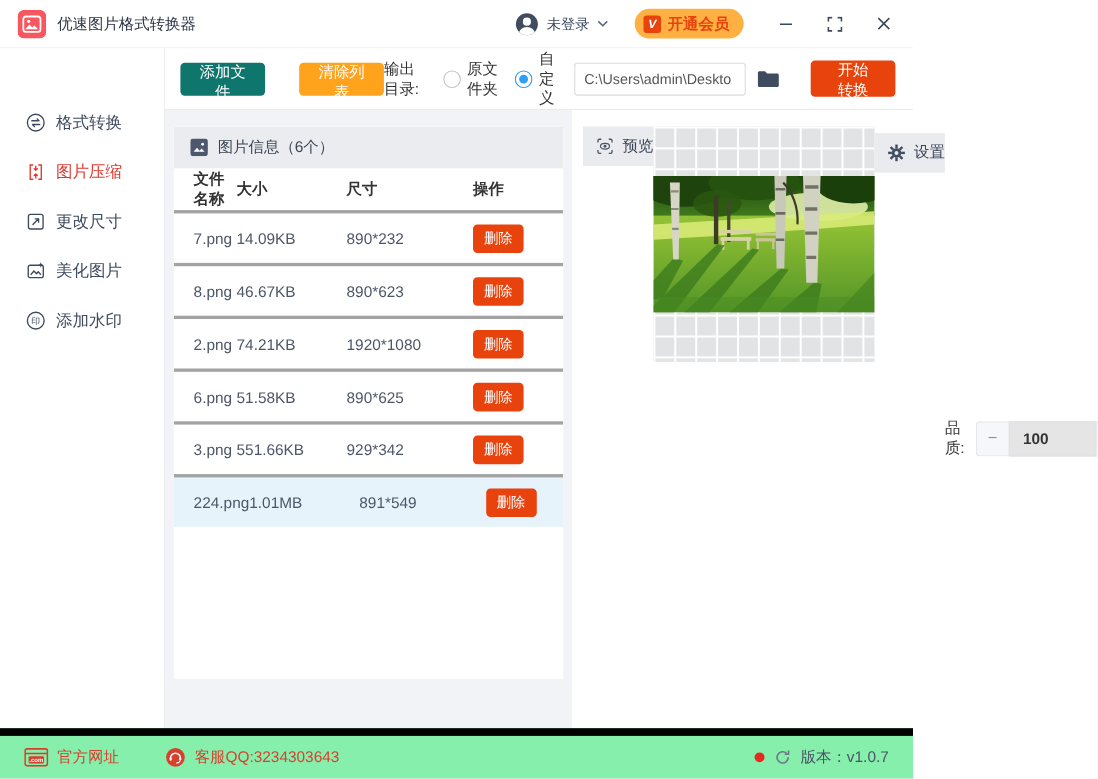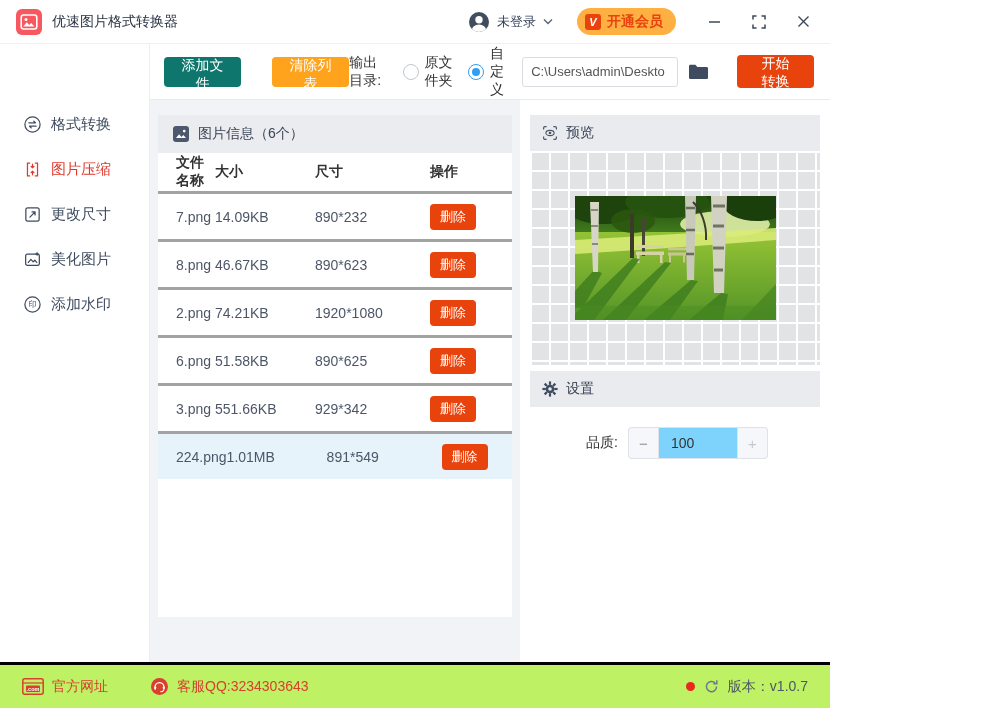--- a/index.html
+++ b/index.html
@@ -22,21 +22,21 @@
   .login-text { font-size:13px; color:#38445a; }
   .vip-pill { height:27px; border-radius:14px; background:#ffb042; padding:0 13px 0 8px; display:flex; align-items:center; gap:6px; margin-left:24px; cursor:pointer; border:none; }
   .vip-badge { width:16px; height:16px; background:#e8420d; border-radius:3px; color:#fff; font-size:11px; font-weight:bold; display:flex; align-items:center; justify-content:center; font-style:italic; }
   .vip-label { color:#e8430e; font-size:14px; font-weight:bold; }
   .win-btns { display:flex; align-items:center; gap:27px; margin-left:30px; }
   .win-btn { background:none; border:none; cursor:pointer; display:flex; align-items:center; padding:2px; }
 
   
   .middle { flex:1 1 auto; display:flex; min-height:0; }
   .sidebar { width:150px; flex:0 0 auto; background:#fff; border-right:1px solid #eceef2; padding-top:58px; }
-  .side-item { height:45px; display:flex; align-items:center; padding-left:23px; gap:9px; color:#3e4b5e; font-size:15px; cursor:pointer; }
+  .side-item { height:45px; display:flex; padding-left:23px; gap:9px; color:#3e4b5e; font-size:15px; cursor:pointer; }
   .side-item.active { color:#e0382d; }
   .side-icon { width:19px; height:19px; flex:0 0 auto; }
 
   .right-col { flex:1 1 auto; display:flex; flex-direction:column; min-width:0; }
 
   
   .toolbar { height:56px; flex:0 0 auto; display:flex; align-items:center; background:#fff; border-bottom:1px solid #e8eaee; padding:0 16px 0 14px; }
   .btn { border:none; border-radius:4px; color:#fff; font-size:14px; height:30px; padding:0 15px; cursor:pointer; font-family:inherit; }
   .btn-add { background:#0f766e; }
   .btn-clear { background:#ffa21c; margin-left:31px; }
@@ -55,41 +55,41 @@
   .content { flex:1 1 auto; display:flex; background:#f2f3f6; min-height:0; }
   .main-area { flex:1 1 auto; padding:15px 8px 0 8px; min-width:0; }
   .card { background:#fff; height:502px; display:flex; flex-direction:column; overflow:hidden; }
   .card-header { height:38px; flex:0 0 auto; background:#ebecef; display:flex; align-items:center; gap:9px; padding-left:15px; font-size:14px; color:#3a4456; }
   .thead { display:grid; grid-template-columns:1fr 100px 115px 82px; padding-left:18px; height:38px; align-items:center; font-size:14px; font-weight:bold; color:#333; flex:0 0 auto; }
   .trow { display:grid; grid-template-columns:1fr 100px 115px 82px; padding-left:18px; height:48px; align-items:center; font-size:14px; color:#4d5668; border-top:3px solid #a3a3a3; cursor:default; }
   .trow.selected { background:#e7f3fb; }
   .del-btn { width:46px; height:26px; background:#e8420d; color:#fff; border:none; border-radius:4px; font-size:13px; cursor:pointer; font-family:inherit; }
 
   
-  .right-panel { width:310px; flex:0 0 auto; background:#fff; padding:15px 10px 0 10px; display:flex; flex-direction:column; }
+  .right-panel { width:310px; flex:0 0 auto; background:#fff; padding:15px 10px 0 10px; display:flex; flex-direction:row; }
   .panel-header { height:36px; flex:0 0 auto; background:#eaebee; display:flex; align-items:center; gap:8px; padding-left:12px; font-size:14px; color:#3a4456; }
   .checker { height:214px; flex:0 0 auto;
     background-color:#e2e3e5;
     background-image:
       linear-gradient(90deg,#fff 0 2px, transparent 2px),
       linear-gradient(#fff 0 2px, transparent 2px);
     background-size:19px 19px;
     display:flex; align-items:center; justify-content:center; }
   .preview-img { width:201px; height:124px; display:block; }
   .settings-header { margin-top:6px; }
   .quality-row { margin-top:20px; display:flex; align-items:center; justify-content:flex-end; padding-right:52px; }
   .quality-label { font-size:14px; color:#333; margin-right:10px; }
   .stepper { display:flex; height:32px; }
   .step-btn { width:30px; background:#f5f7fa; border:1px solid #dfe2e8; color:#8a919d; font-size:15px; cursor:pointer; font-family:inherit; }
   .step-minus { border-radius:4px 0 0 4px; border-right:none; }
   .step-plus { border-radius:0 4px 4px 0; border-left:none; color:#c3c9d2; }
-  .step-input { width:80px; border:1px solid #dfe2e8; background:#7dd3fc; font-size:14px; color:#333; padding-left:12px; outline:none; font-family:inherit; }
-
-  
-  .footer { height:46px; flex:0 0 auto; border-top:3px solid #000000; background:#bef264; display:flex; align-items:center; padding:0 22px; }
+  .step-input { width:80px; border:1px solid #dfe2e8; background:#e5e5e5; font-size:14px; color:#333; padding-left:12px; outline:none; font-family:inherit;font-weight:bold; }
+
+  
+  .footer { height:46px; flex:0 0 auto; border-top:7px solid #000000; background:#86efac; display:flex; align-items:center; padding:0 22px; }
   .foot-link { display:flex; align-items:center; gap:8px; color:#d8402e; font-size:14px; cursor:pointer; }
   .foot-link + .foot-link { margin-left:42px; }
   .foot-right { margin-left:auto; display:flex; align-items:center; gap:9px; color:#4b5565; font-size:14px; }
   .status-dot { width:9px; height:9px; border-radius:50%; background:#e8281e; }
 </style>
 </head>
 <body>
 
 <div class="window">
 

